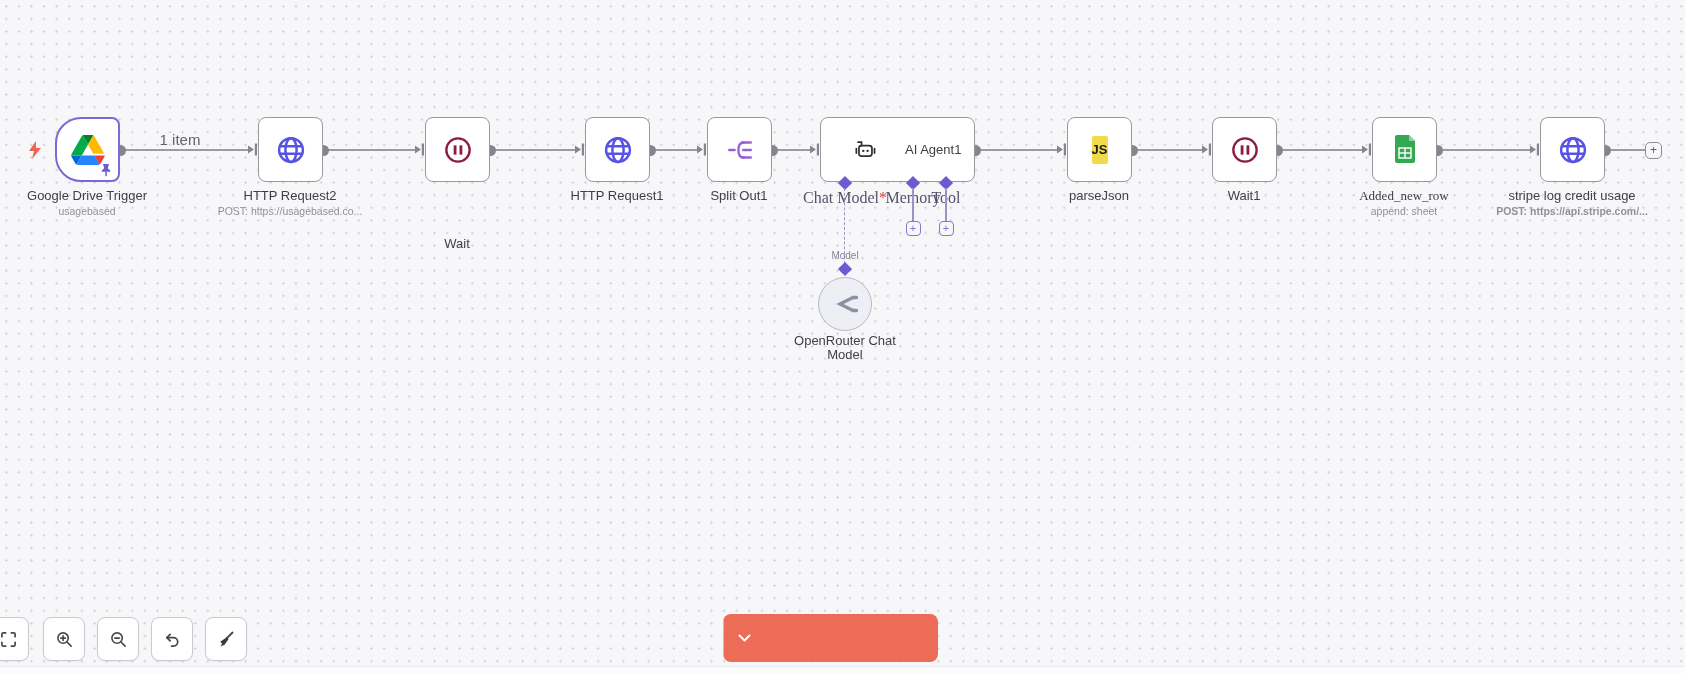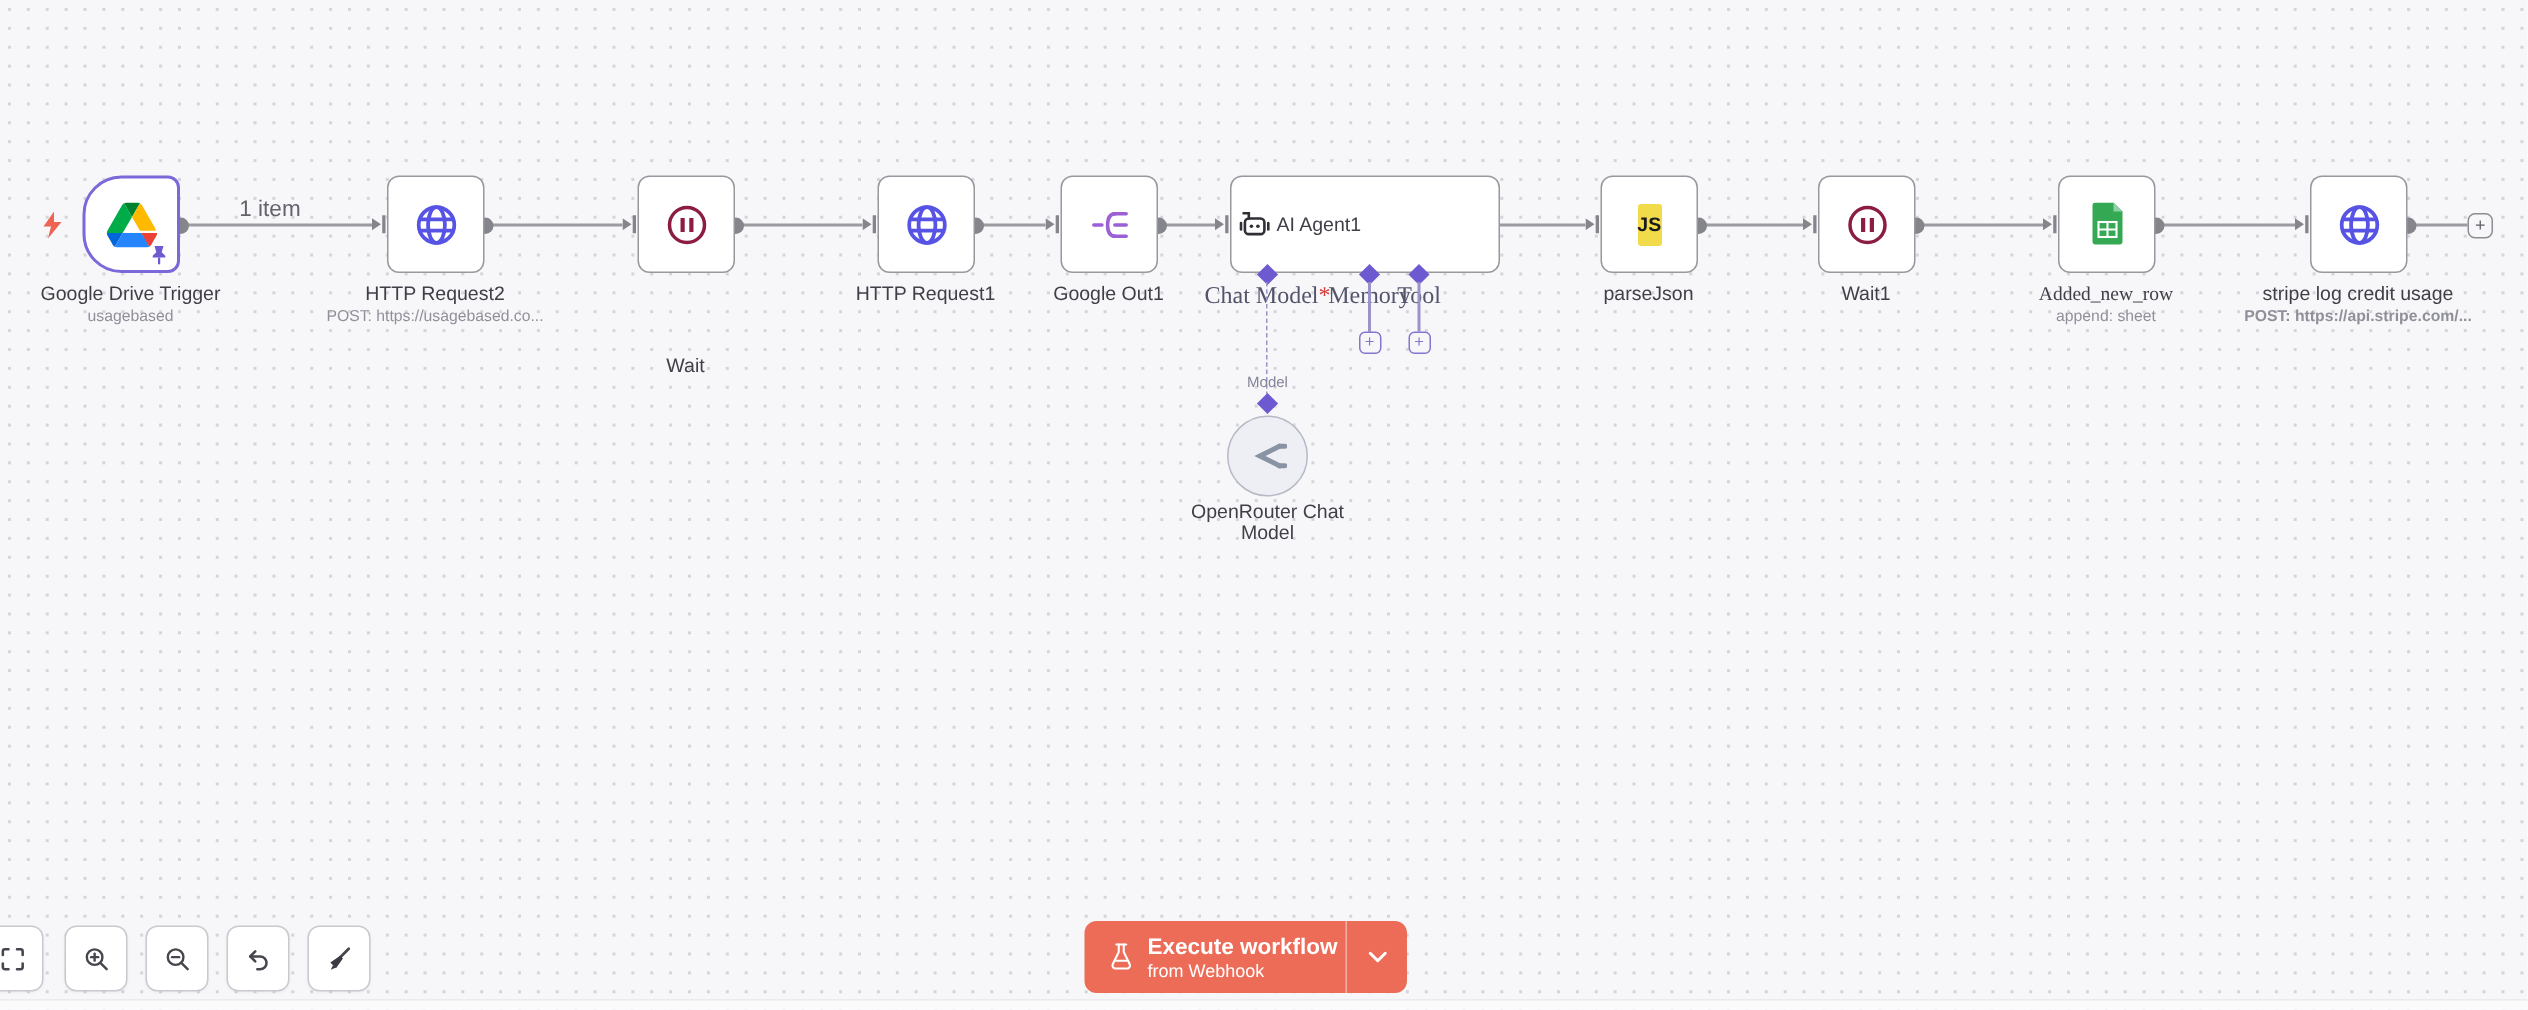--- a/index.html
+++ b/index.html
@@ -9,21 +9,21 @@
     background-color:#f7f7f9;
     background-image:radial-gradient(circle, #d4d4da 1.1px, transparent 1.1px);
     background-size:12.6px 12.6px;
   }
   .node {
     position:absolute; top:117px; width:65px; height:65px;
     background:#fff; border:1.5px solid #98989e; border-radius:8px;
     display:flex; align-items:center; justify-content:center; cursor:pointer;
   }
   .node.trigger { border:2px solid #7b68d9; border-radius:26px 8px 8px 26px; }
-  .node.wide { width:180px; justify-content:flex-start; padding-left:2px; gap:2px; }
+  .node.wide { width:155px; justify-content:flex-start; padding-left:31px; gap:27px; }
   .agent-title { font-size:13px; font-weight:500; color:#3f3f48; }
   .nlabel {
     position:absolute; transform:translateX(-50%); white-space:nowrap;
     font-size:13px; font-weight:500; color:#3f3f48; text-align:center; top:188px;
   }
   .nsub {
     position:absolute; transform:translateX(-50%); white-space:nowrap;
     font-size:10.5px; color:#90909a; text-align:center; top:205px;
   }
   .conn { position:absolute; height:1.7px; background:#9b9ba1; top:149px; }
@@ -189,21 +189,21 @@
 
   <div class="node" style="left:707px;">
     <svg width="28" height="28" viewBox="0 0 26 26" fill="none" stroke="#9b5fd6" stroke-width="2.2" stroke-linecap="round">
       <line x1="3" y1="13" x2="8" y2="13"></line>
       <path d="M16.5 6c-4 0-5 3-5 7s1 7 5 7"></path>
       <line x1="15" y1="6" x2="23" y2="6"></line>
       <line x1="16" y1="13" x2="23" y2="13"></line>
       <line x1="15" y1="20" x2="23" y2="20"></line>
     </svg>
   </div>
-  <div class="nlabel" style="left:739px;">Google Out1</div>
+  <div class="nlabel" style="left:739px;">Split Out1</div>
 
   <div class="node wide" style="left:820px;">
     <svg width="26" height="26" viewBox="0 0 30 30" fill="none" stroke="#2f2f36" stroke-width="2">
       <rect x="8" y="10" width="15" height="12" rx="3"></rect>
       <circle cx="13" cy="16" r="1.4" fill="#2f2f36" stroke="none"></circle>
       <circle cx="18" cy="16" r="1.4" fill="#2f2f36" stroke="none"></circle>
       <path d="M11 10V6H7" stroke-linecap="round"></path>
       <line x1="5" y1="13.5" x2="5" y2="18.5" stroke-linecap="round"></line>
       <line x1="26" y1="13.5" x2="26" y2="18.5" stroke-linecap="round"></line>
     </svg>
@@ -305,31 +305,20 @@
   </div>
   <div class="toolbar-btn" style="left:205px;">
     <svg width="18" height="18" viewBox="0 0 18 18">
       <line x1="15.5" y1="2.5" x2="9.5" y2="8.5" stroke="#46464e" stroke-width="1.8" stroke-linecap="round"></line>
       <path d="M9.8 7.2 11.6 9 7 15.5 3.2 11.7z" fill="#3a3a42"></path>
       <path d="M5 13.5 3.5 16.5 7 15z" fill="#3a3a42"></path>
     </svg>
   </div>
 
   <div class="exec-btn">
-    <div class="exec-main">
-      <svg width="17" height="20" viewBox="0 0 20 24" fill="none" stroke="#fff" stroke-width="1.7" stroke-linecap="round" stroke-linejoin="round">
-        <path d="M6 2h8"></path>
-        <path d="M8 2v6L3.2 17.8A2.4 2.4 0 0 0 5.4 21.2h9.2a2.4 2.4 0 0 0 2.2-3.4L12 8V2"></path>
-        <line x1="5.5" y1="15" x2="14.5" y2="15"></line>
-      </svg>
-      <div class="exec-text">
-        <div class="t1">Execute workflow</div>
-        <div class="t2">from Webhook</div>
-      </div>
-    </div>
     <div class="exec-sep"></div>
     <div class="exec-chevron">
       <svg width="13" height="9" viewBox="0 0 13 9" fill="none" stroke="#fff" stroke-width="2" stroke-linecap="round" stroke-linejoin="round">
         <path d="M1.5 1.5 6.5 6.5 11.5 1.5"></path>
       </svg>
     </div>
   </div>
 
   <div class="bottom-strip"></div>
 </div>

